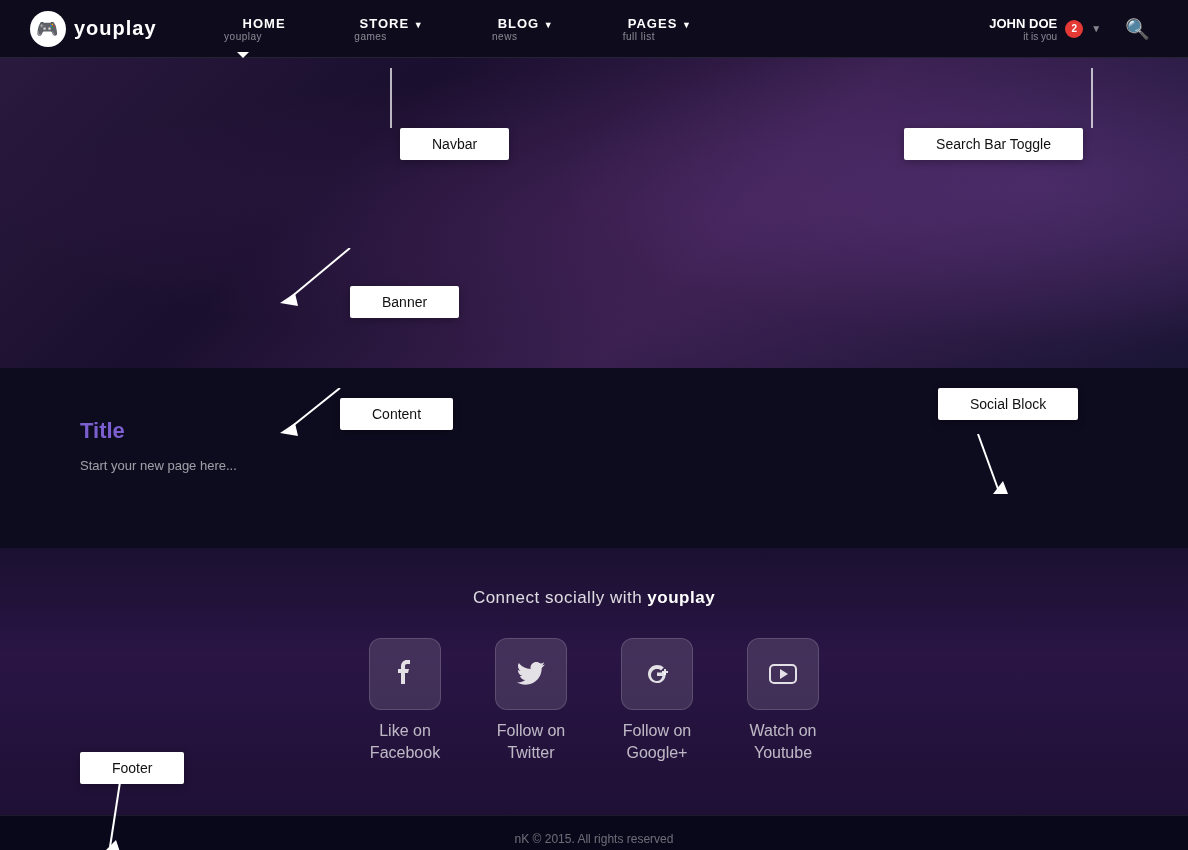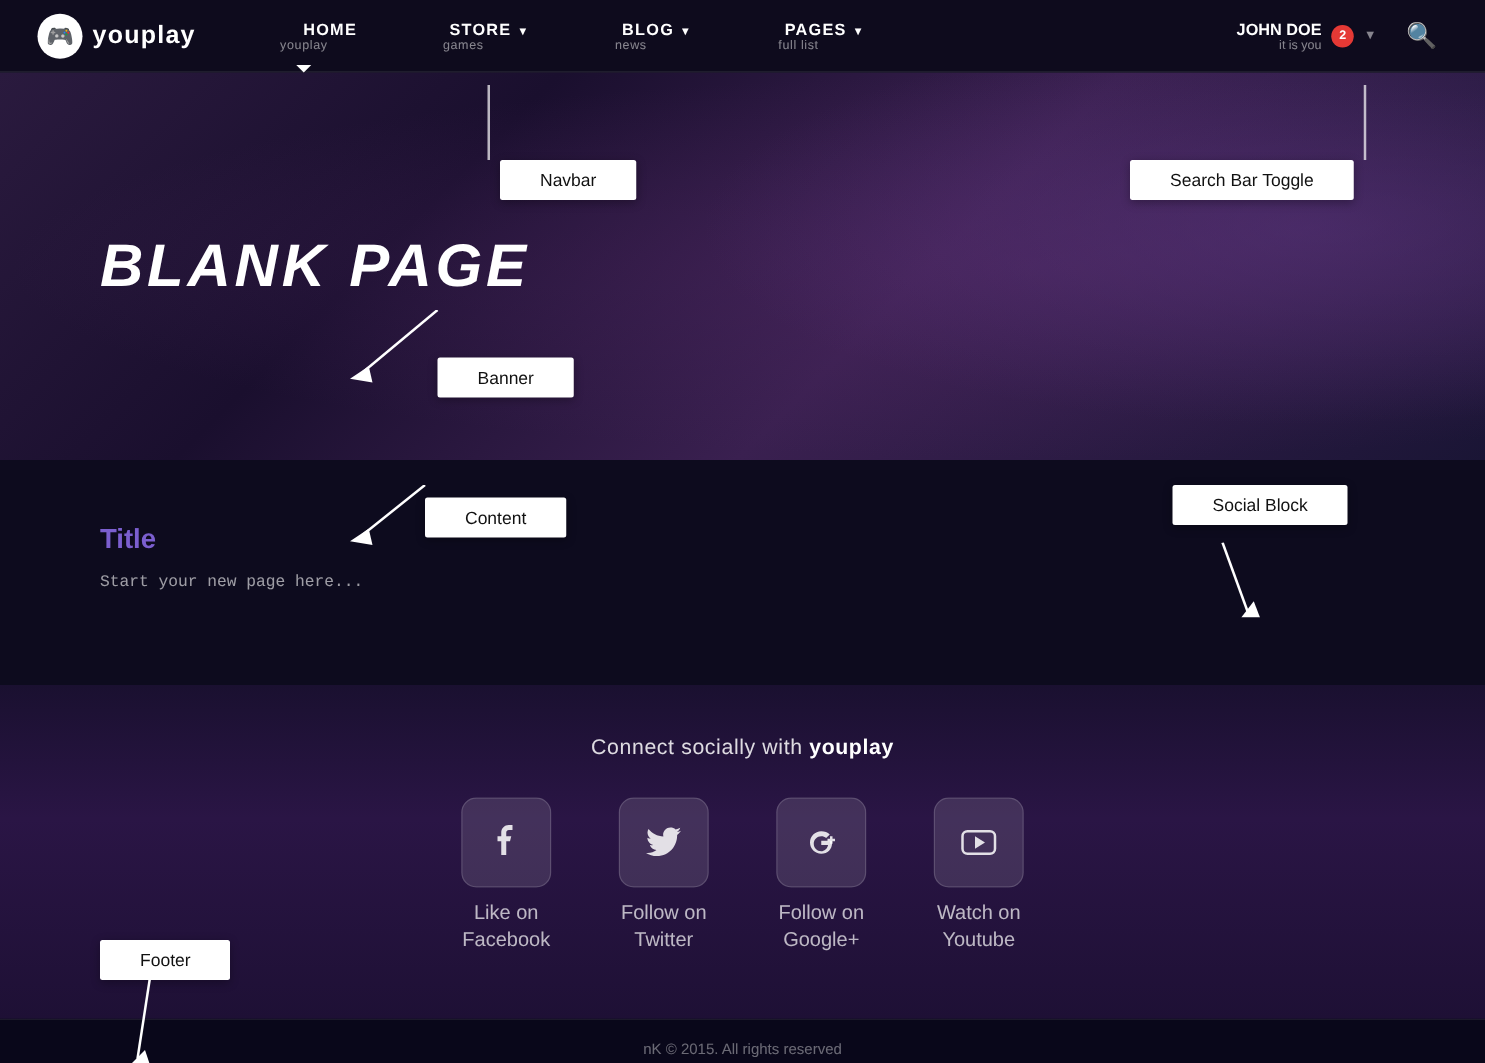--- a/index.html
+++ b/index.html
@@ -149,21 +149,20 @@
     }
     .content-title {
       font-size: 22px;
       font-weight: bold;
       color: #7b5fcf;
       margin-bottom: 14px;
     }
     .content-text {
       font-size: 13px;
       color: rgba(255,255,255,0.6);
-      font-family: Liberation Mono, monospace;
     }
 
     
     .social-block {
       background: linear-gradient(180deg, #1a1030 0%, #2a1545 40%, #1e1035 100%);
       padding: 40px 20px 50px;
       text-align: center;
     }
     .social-title {
       font-size: 17px;
@@ -273,21 +272,20 @@
         </div>
         <div class="notification-badge">2</div>
         <span style="font-size:10px;color:rgba(255,255,255,0.5)">▼</span>
       </div>
       <div class="search-icon-btn">🔍</div>
     </div>
   </nav>
 
   <div class="banner">
     <div class="banner-bg-blur"></div>
-    <h1 class="banner-title">BLANK PAGE</h1>
 
     <div style="position:absolute; top:10px; left:390px;">
       <div style="position:absolute; left:0; top:0; width:2px; height:60px; background:rgba(255,255,255,0.7);"></div>
       <div class="callout" style="left:10px; top:60px; pointer-events:none;">
         <span>Navbar</span>
       </div>
     </div>
 
     <div style="position:absolute; top:10px; right:95px;">
       <div style="position:absolute; right:0; top:0; width:2px; height:60px; background:rgba(255,255,255,0.7);"></div>

